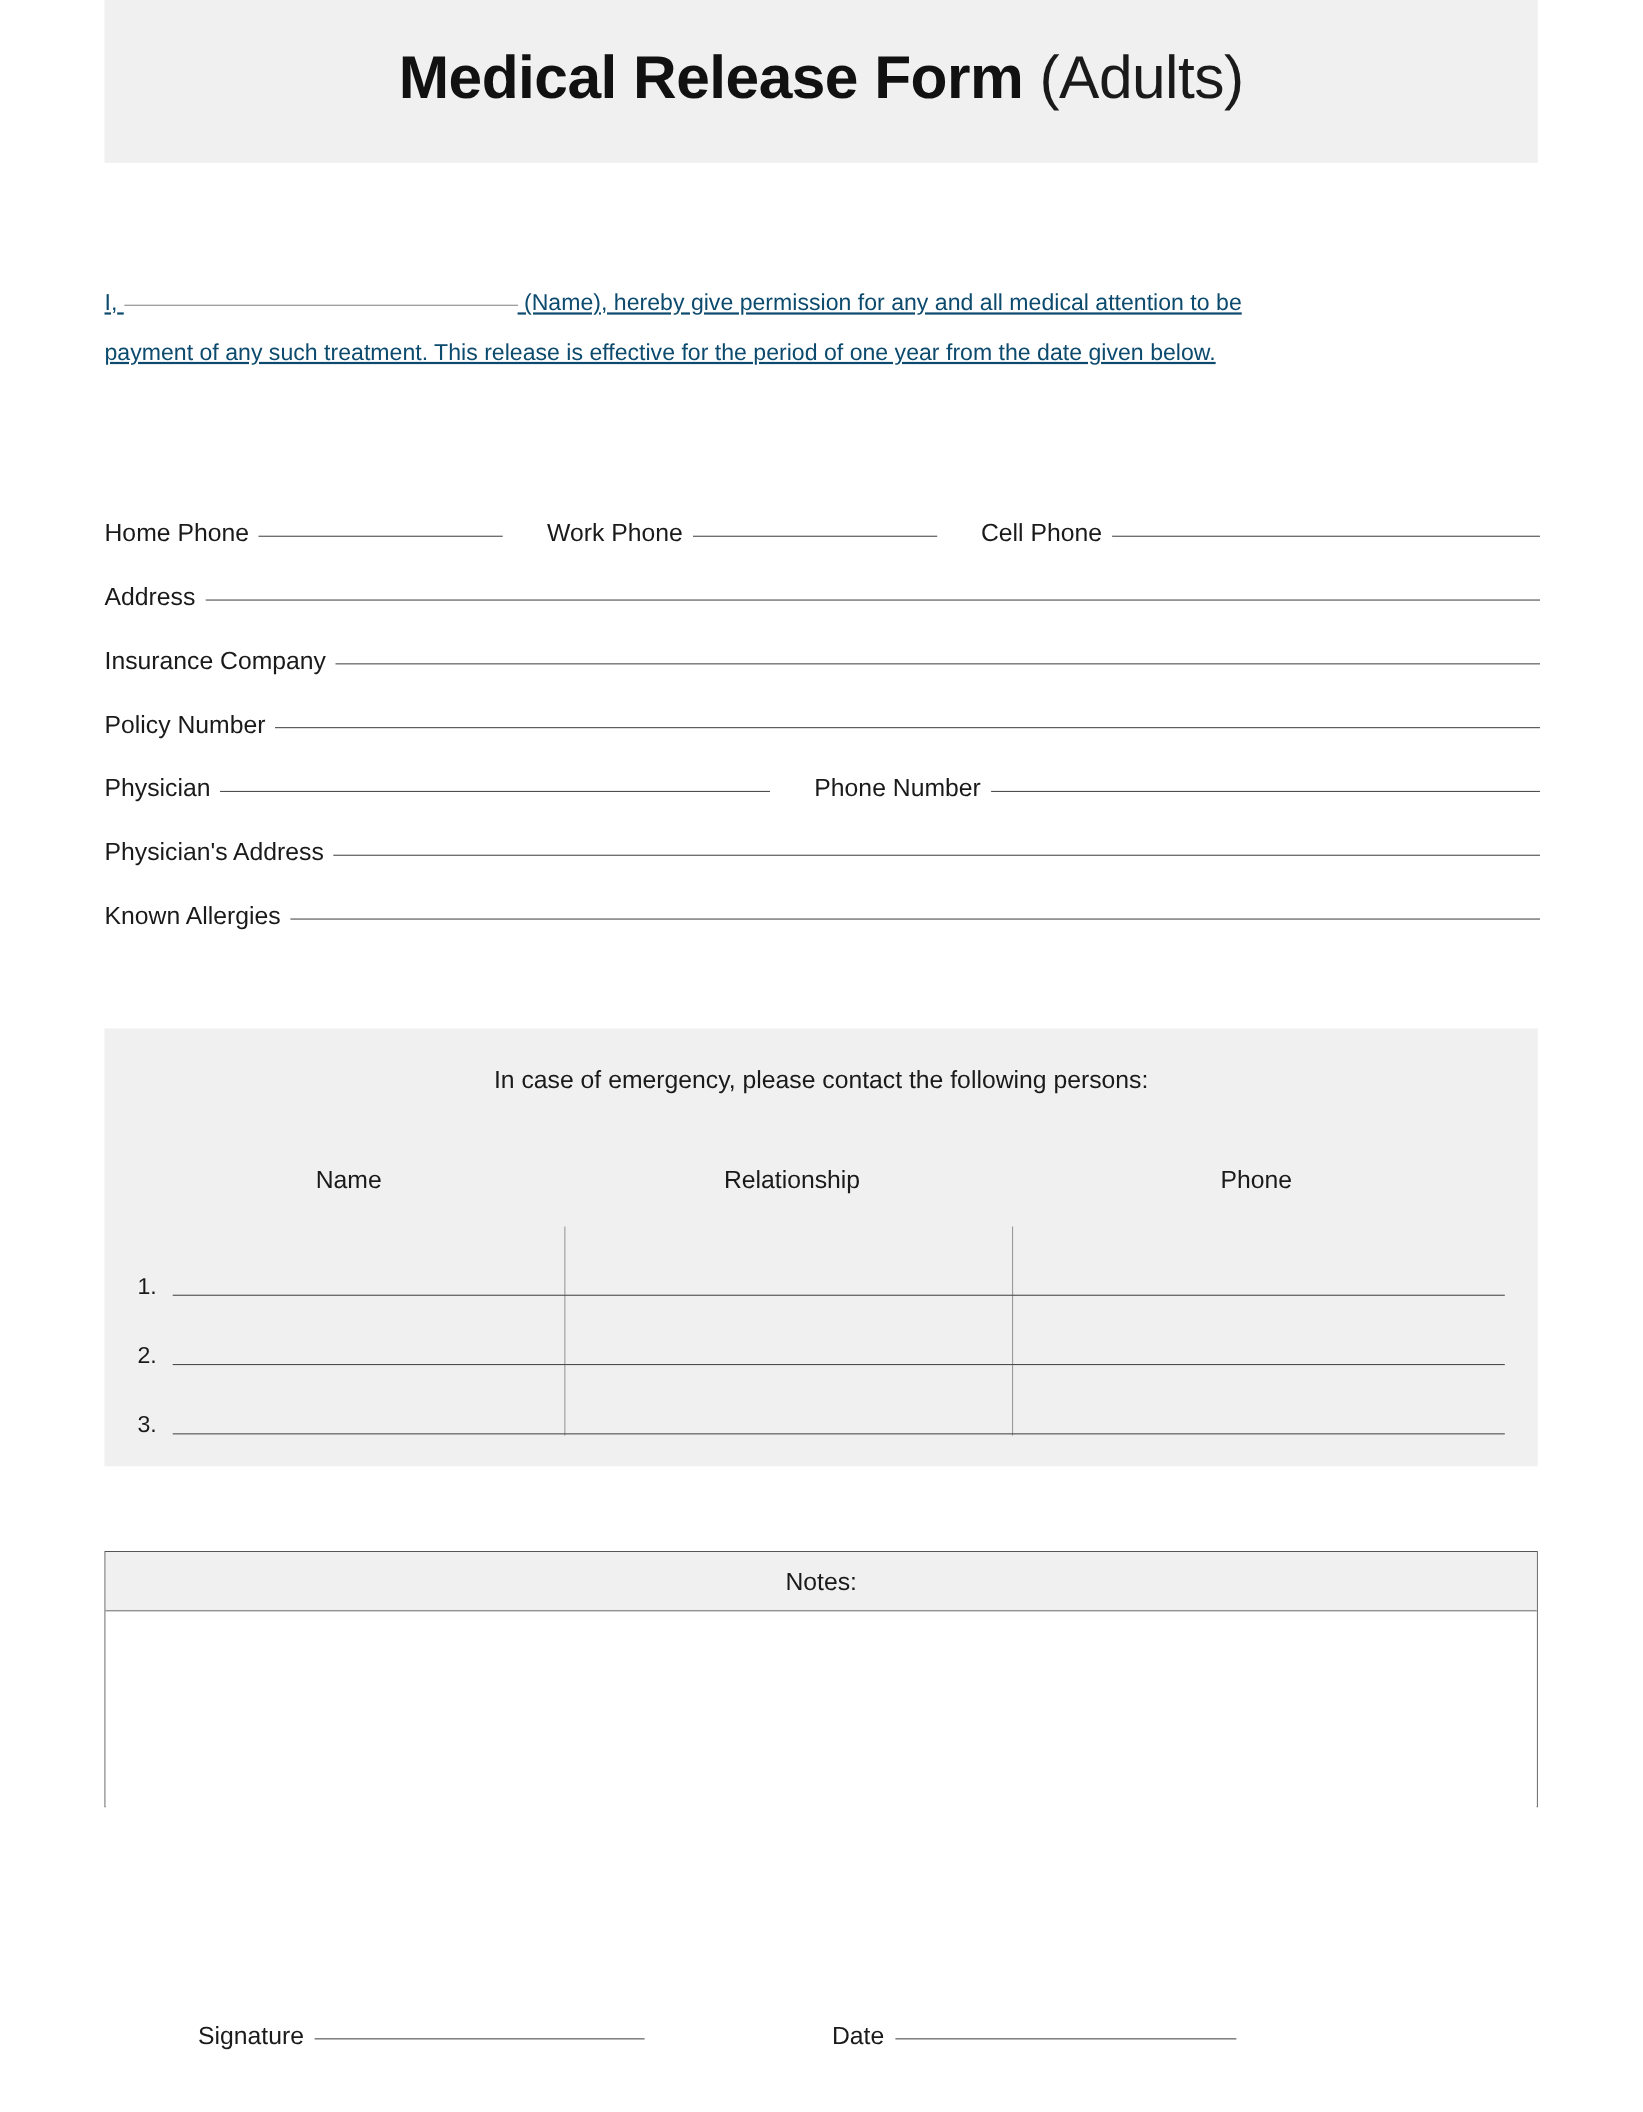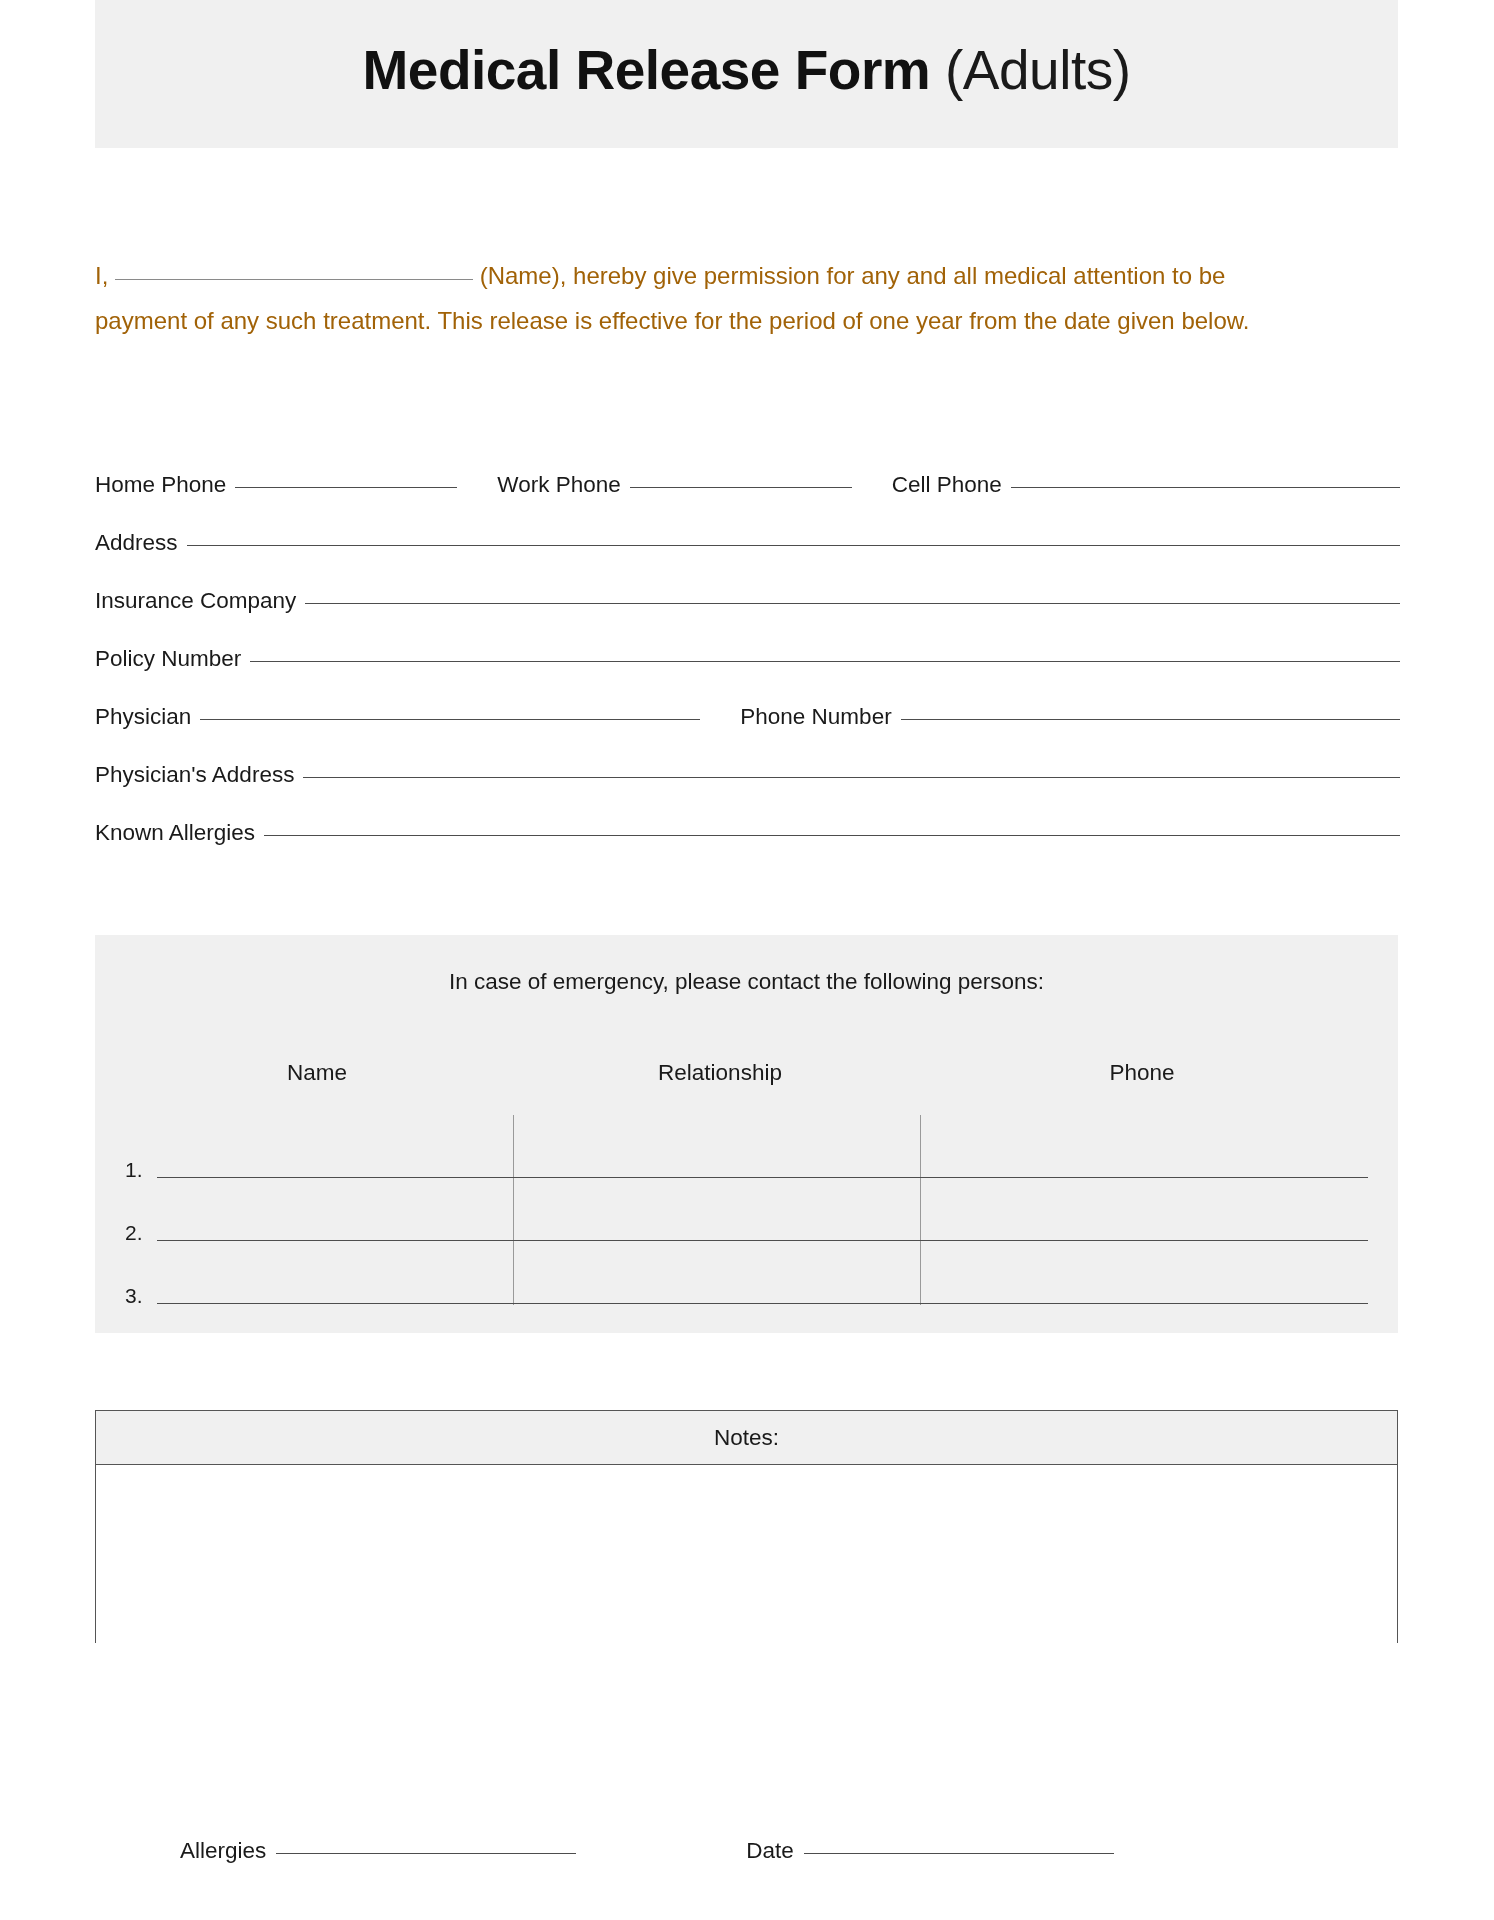--- a/index.html
+++ b/index.html
@@ -50,23 +50,24 @@
     font-weight: normal;
     color: #1a1a1a;
   }
 
   
   .intro {
     position: absolute;
     left: 95px;
     top: 253px;
     width: 1305px;
-    font-size: 24px;
+    font-size: 21px;
     line-height: 45px;
-    color: #a16207;
+    color: #0c4a6e;
+    text-decoration: underline;
   }
   .intro-line {
     white-space: nowrap;
   }
   .inline-rule {
     display: inline-block;
     vertical-align: 4px;
     border-bottom: 1.6px solid #8a8a8a;
     height: 1px;
   }
@@ -332,20 +333,20 @@
       </div>
     </div>
   </div>
 
   <div class="notes-box">
     <div class="notes-header">Notes:</div>
     <div class="notes-body"></div>
   </div>
 
   <div class="signature-row">
-    <span class="sig-label">Allergies</span>
+    <span class="sig-label">Signature</span>
     <span class="sig-line sig-line-signature"></span>
     <span class="sig-gap"></span>
     <span class="sig-label">Date</span>
     <span class="sig-line sig-line-date"></span>
   </div>
 
 </div>
 
 </body></html>

